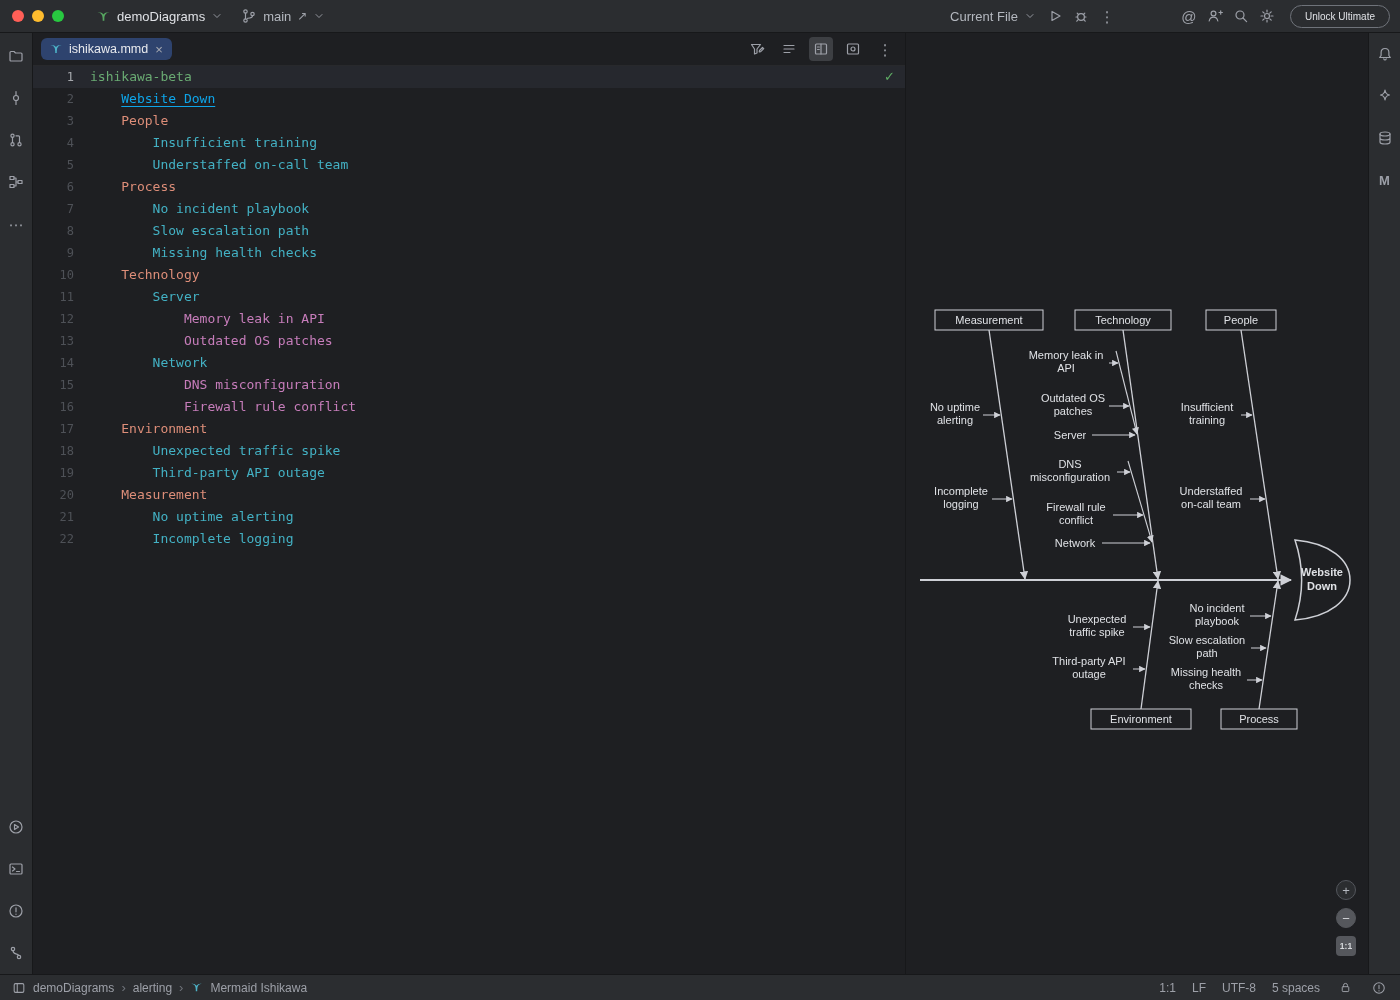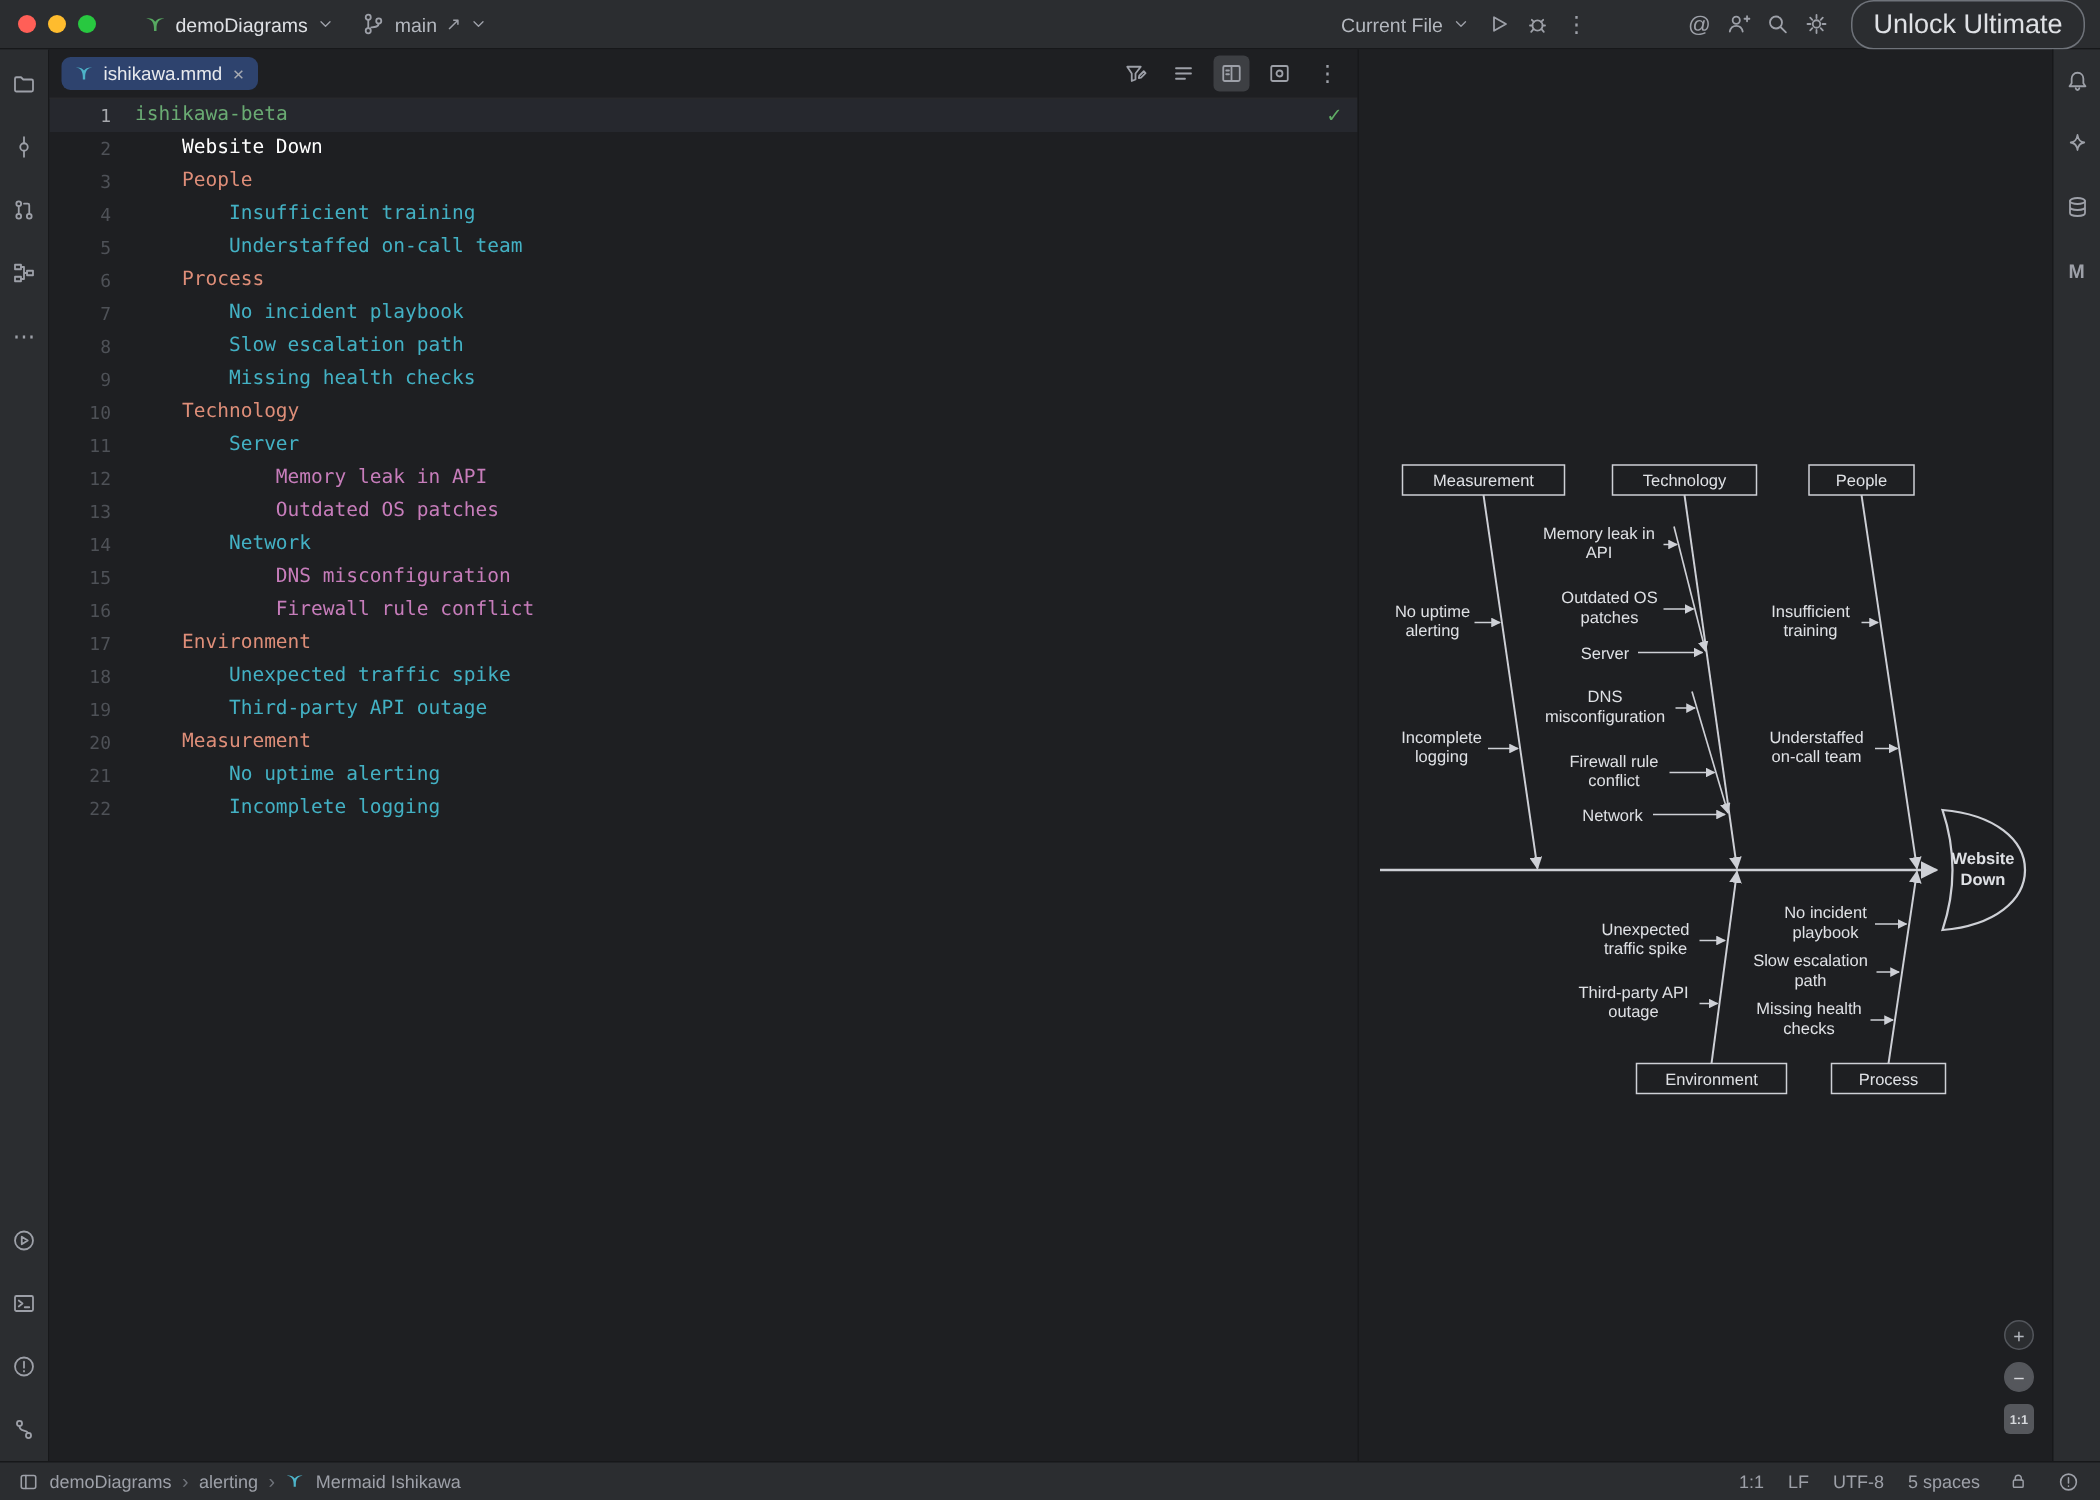--- a/index.html
+++ b/index.html
@@ -12,21 +12,21 @@
   .traffic { display:flex; gap:8px; margin-right:26px; }
   .traffic span { width:12px; height:12px; border-radius:50%; display:block; }
   .tl-red{background:#ff5f57}.tl-yellow{background:#febc2e}.tl-green{background:#28c840}
   .tb-group { display:flex; align-items:center; gap:6px; padding:3px 6px; border-radius:6px; color:#dfe1e5; }
   .tb-group.dim { color:#b4b8bf; }
   .tb-spacer { flex:1; }
   .ic { width:16px; height:16px; stroke:#9da0a8; fill:none; stroke-width:1.2; stroke-linecap:round; stroke-linejoin:round; display:block; }
   .ic.small { width:12px; height:12px; }
   .icon-btn { display:flex; align-items:center; justify-content:center; width:26px; height:26px; border-radius:6px; color:#9da0a8; }
   .glyph { font-size:15px; color:#9da0a8; line-height:1; }
-  .unlock-btn { border:1px solid #6f737a; border-radius:15px; padding:5px 14px; font-size:18px; color:#dfe1e5; margin-left:10px; white-space:nowrap; }
+  .unlock-btn { border:1px solid #6f737a; border-radius:15px; padding:5px 14px; font-size:10px; color:#dfe1e5; margin-left:10px; white-space:nowrap; }
   .proj-icon, .mmd-icon { display:block; }
   .titlebar .name { font-size:13px; }
 
   
   .main { display:flex; height:941px; }
   .leftstrip { width:33px; background:#2b2d30; border-right:1px solid #17181a;
     display:flex; flex-direction:column; align-items:center; padding:10px 0 8px; gap:16px; }
   .leftstrip .spacer { margin-top:auto; }
   .rightstrip { width:32px; background:#2b2d30; border-left:1px solid #17181a;
     display:flex; flex-direction:column; align-items:center; padding:8px 0; gap:16px; }
@@ -40,21 +40,21 @@
   .mode-btn { display:flex; align-items:center; justify-content:center; width:24px; height:24px; border-radius:4px; }
   .mode-btn.sel { background:#3d3f43; }
   .editor-body { position:relative; flex:1; overflow:hidden; }
   .row { display:flex; height:22px; line-height:22px; font-family:"DejaVu Sans Mono",monospace; font-size:13px; }
   .row.active { background:#26282e; }
   .ln { width:57px; padding-right:16px; text-align:right; color:#4e5157; font-size:12px; flex:none; }
   .row.active .ln { color:#a6a8ad; }
   .ct { white-space:pre; }
   .ind-1{padding-left:4ch}.ind-2{padding-left:8ch}.ind-3{padding-left:12ch}
   .tok-root{color:#6aab73}
-  .tok-problem{color:#ffffff; text-underline-offset:3px;}
+  .tok-problem{color:#0ea5e9; text-decoration:underline; text-underline-offset:3px;}
   .tok-cat{color:#de8e79}
   .tok-item{color:#43b1c4}
   .tok-sub{color:#c77dbb}
   .inspect-ok { position:absolute; top:3px; right:10px; color:#5fad65; font-size:13px; }
   .divider { width:1px; background:#17181a; }
 
   
   .preview { flex:1; position:relative; background:#1e1f22; }
   .preview svg.diagram { position:absolute; inset:0; }
   svg.diagram text { font-family:"Liberation Sans",sans-serif; font-size:11px; fill:#dfe1e5; }

